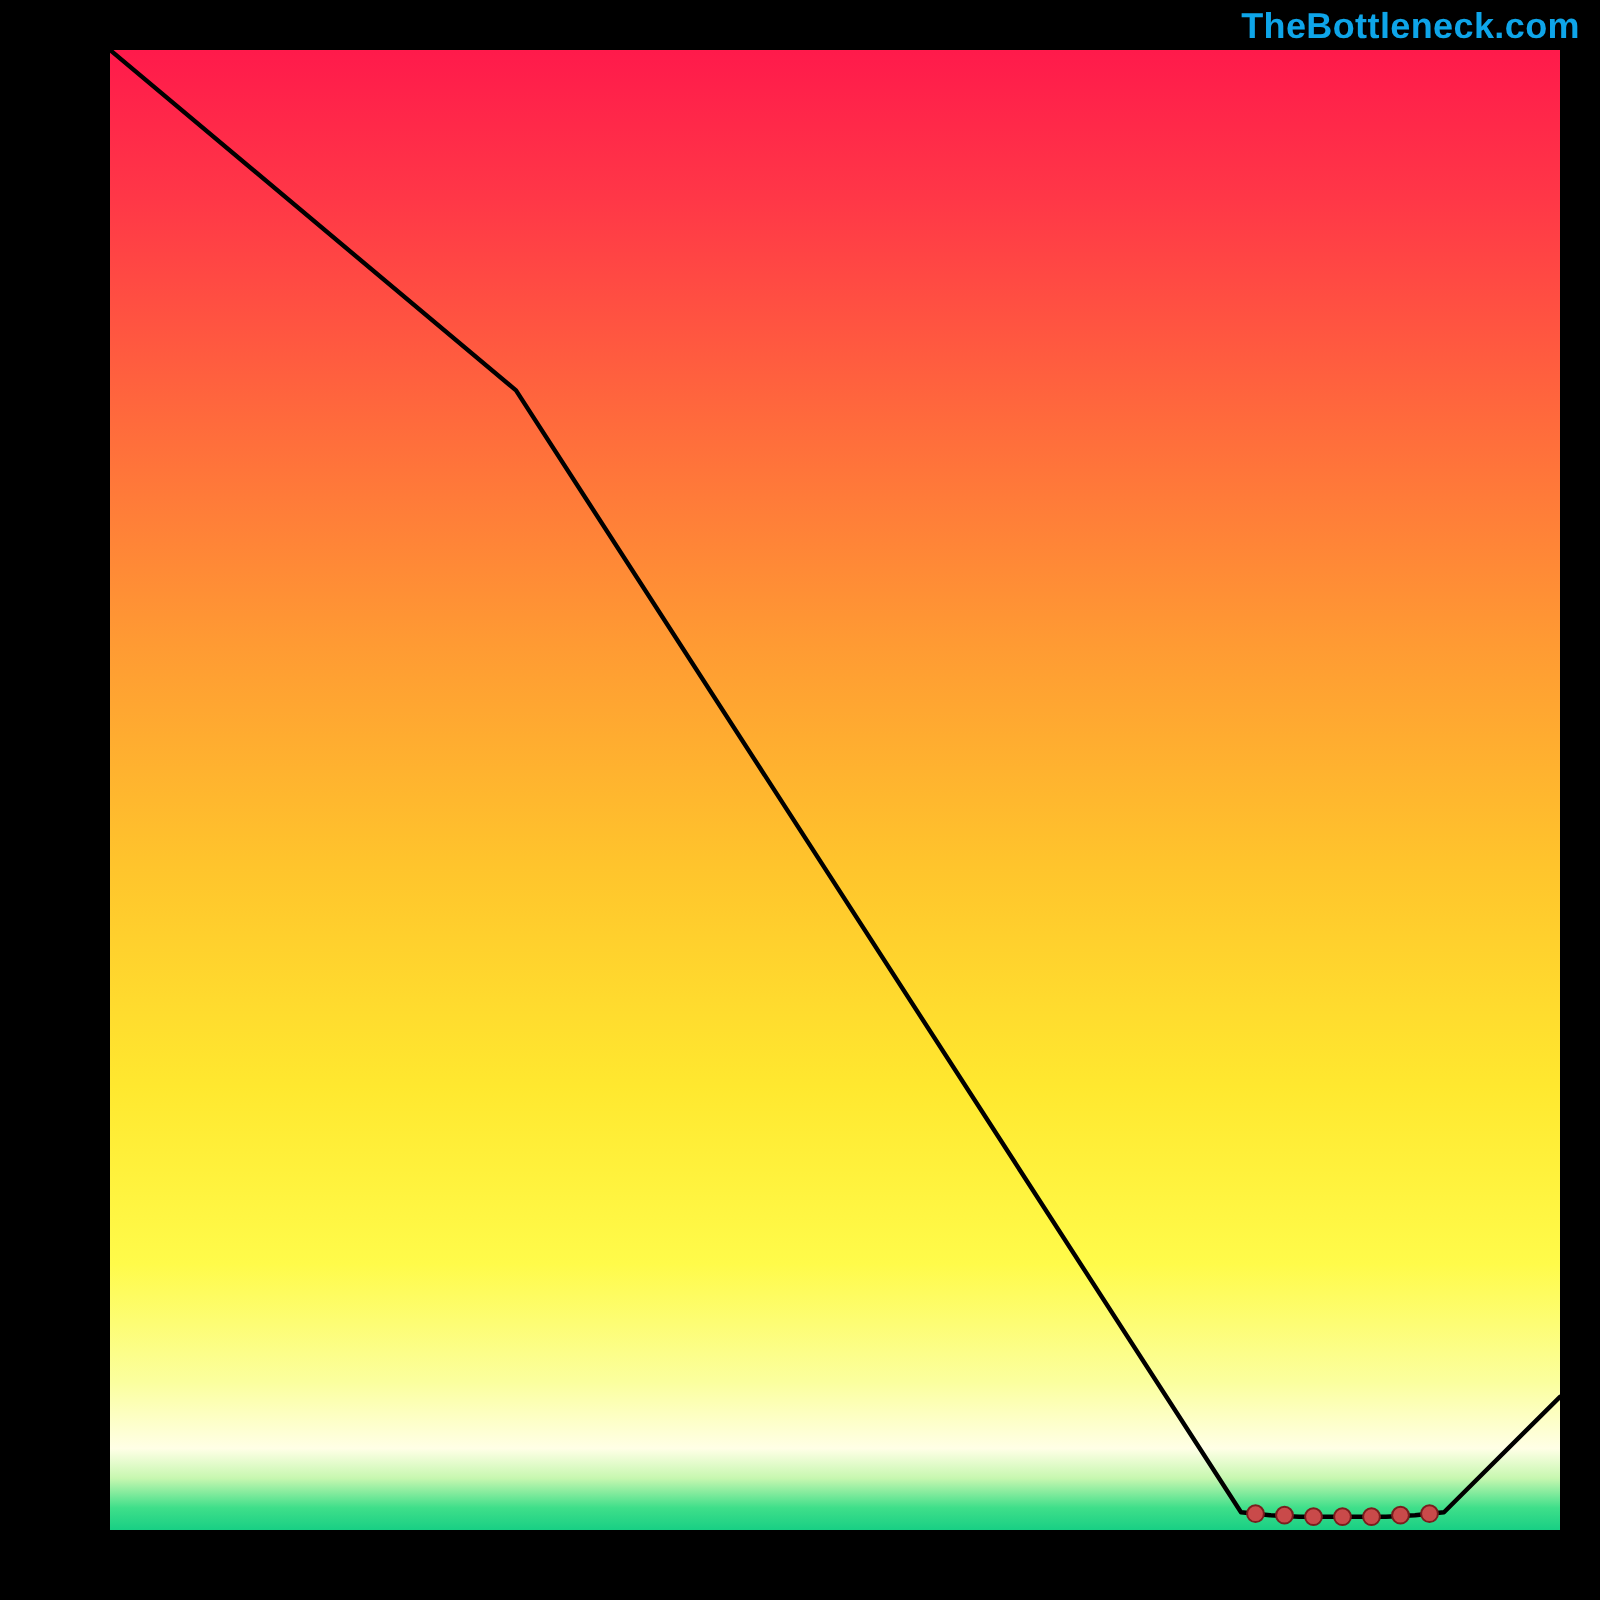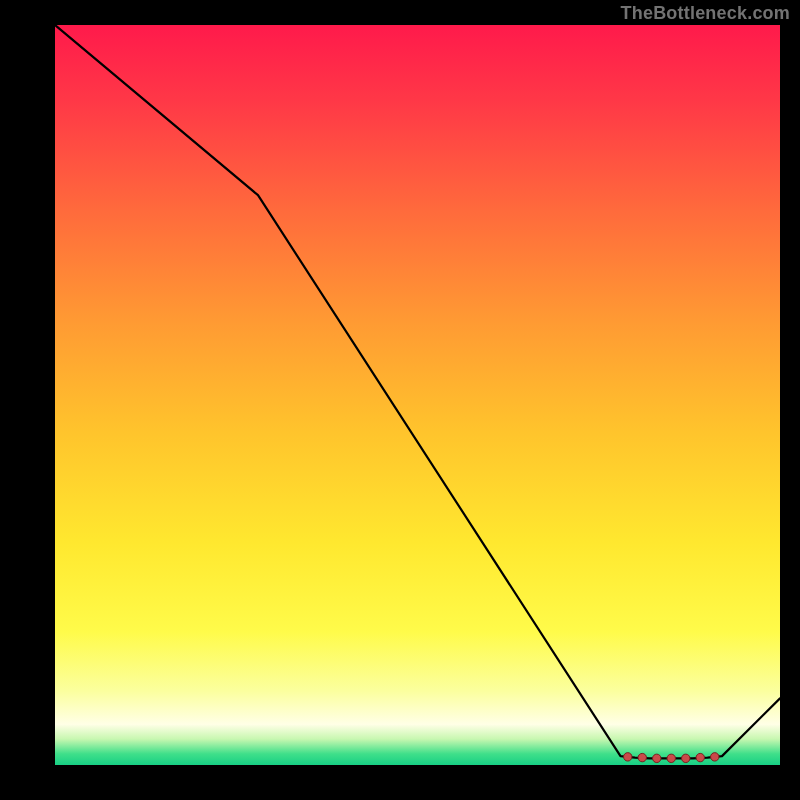--- a/index.html
+++ b/index.html
@@ -14,21 +14,21 @@
   .frame {
     position: relative;
     width: 800px;
     height: 800px;
     background: #000;
   }
   .watermark {
     position: absolute;
     top: 3px;
     right: 10px;
-    color: #737373;
+    color: #0ea5e9;
     font-size: 18px;
     font-weight: bold;
     letter-spacing: 0.2px;
     user-select: none;
   }
   .plot {
     position: absolute;
     box-sizing: border-box;
   }
   .plot svg {

